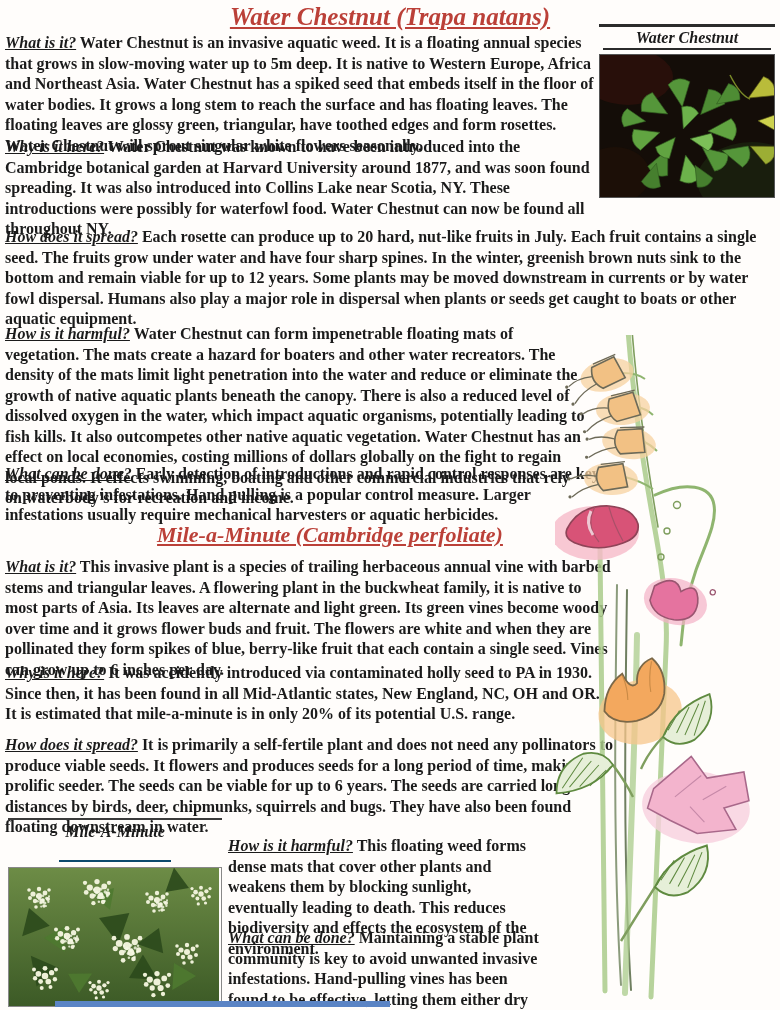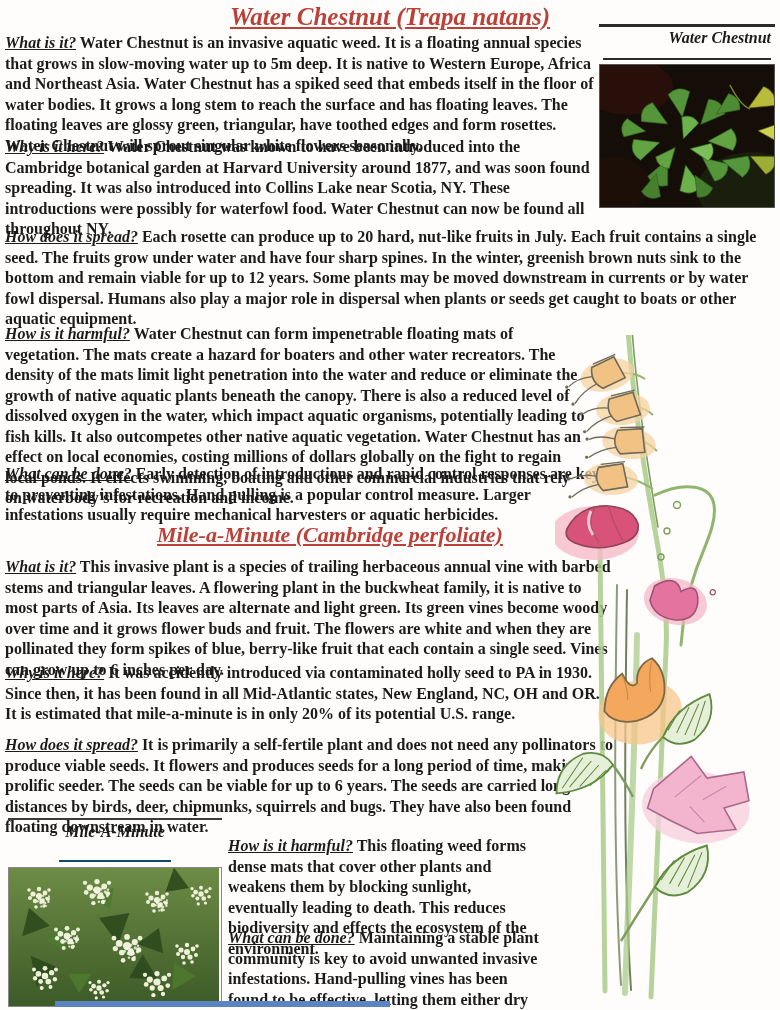--- a/index.html
+++ b/index.html
@@ -18,21 +18,21 @@
   .sq{float:right;width:182px;height:122px;margin-top:42px;}
   .p5{top:464px;left:5px;width:600px;}
   .p6{top:557px;left:5px;width:608px;}
   .p7{top:663px;left:5px;width:608px;}
   .p8{top:735px;left:5px;width:608px;}
   .p9{top:836px;left:228px;width:316px;}
   .p10{top:928px;left:228px;width:316px;}
   figure{margin:0;}
   .photo-label{font-size:16px;font-weight:bold;font-style:italic;text-align:center;}
   .wc-box{position:absolute;top:24px;right:5px;width:176px;border-top:3px solid #2b2b2b;padding-top:2px;}
-  .wc-box .photo-label{border-bottom:2px solid #2b2b2b;margin:0 4px 4px 4px;padding-bottom:11px;text-align:right;}
+  .wc-box .photo-label{border-bottom:2px solid #2b2b2b;margin:0 4px 4px 4px;padding-bottom:1px;}
   .photo{border:1px solid #555;line-height:0;}
   .mam-box{position:absolute;top:818px;left:8px;width:214px;border-top:2px solid #3a3a3a;padding-top:3px;}
   .mam-box .photo-label{display:table;margin:0 auto 5px auto;border-bottom:2px solid #0c4a6e;padding:0 6px 19px 6px;font-family:Liberation Serif, serif;}
   .mam-box .photo{border:1px solid #888;}
   .flowers{position:absolute;top:335px;right:0;width:225px;height:672px;pointer-events:none;}
   .footer-bar{position:absolute;top:1001px;left:55px;width:335px;height:6px;background:var(--footer-blue,#5b84c4);}
 </style>
 </head>
 <body>
 

